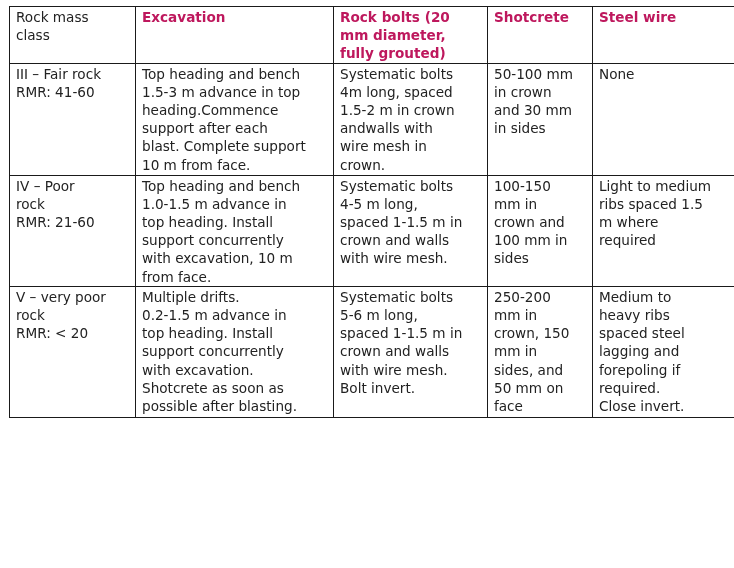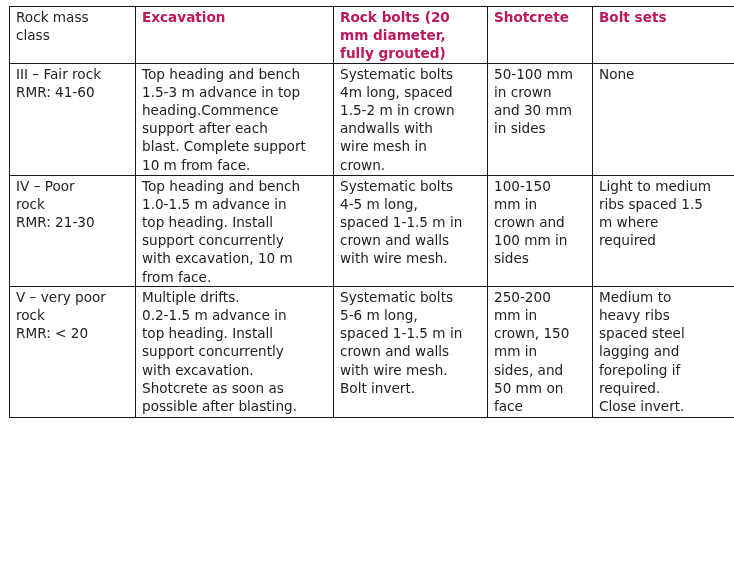--- a/index.html
+++ b/index.html
@@ -64,21 +64,21 @@
     </colgroup>
     <thead>
       <tr class="h-row">
         <th>Rock mass
 class</th>
         <th class="bold">Excavation</th>
         <th class="bold">Rock bolts (20
 mm diameter,
 fully grouted)</th>
         <th class="bold">Shotcrete</th>
-        <th class="bold">Bolt sets</th>
+        <th class="bold">Steel wire</th>
       </tr>
     </thead>
     <tbody>
       <tr class="r3">
         <td>III – Fair rock
 RMR: 41-60</td>
         <td>Top heading and bench
 1.5-3 m advance in top
 heading.Commence
 support after each
@@ -92,21 +92,21 @@
 crown.</td>
         <td>50-100 mm
 in crown
 and 30 mm
 in sides</td>
         <td>None</td>
       </tr>
       <tr class="r4">
         <td>IV –  Poor
 rock
-RMR: 21-30</td>
+RMR: 21-60</td>
         <td>Top heading and bench
 1.0-1.5 m advance in
 top heading. Install
 support concurrently
 with excavation, 10 m
 from face.</td>
         <td>Systematic bolts
 4-5 m long,
 spaced 1-1.5 m in
 crown and walls

